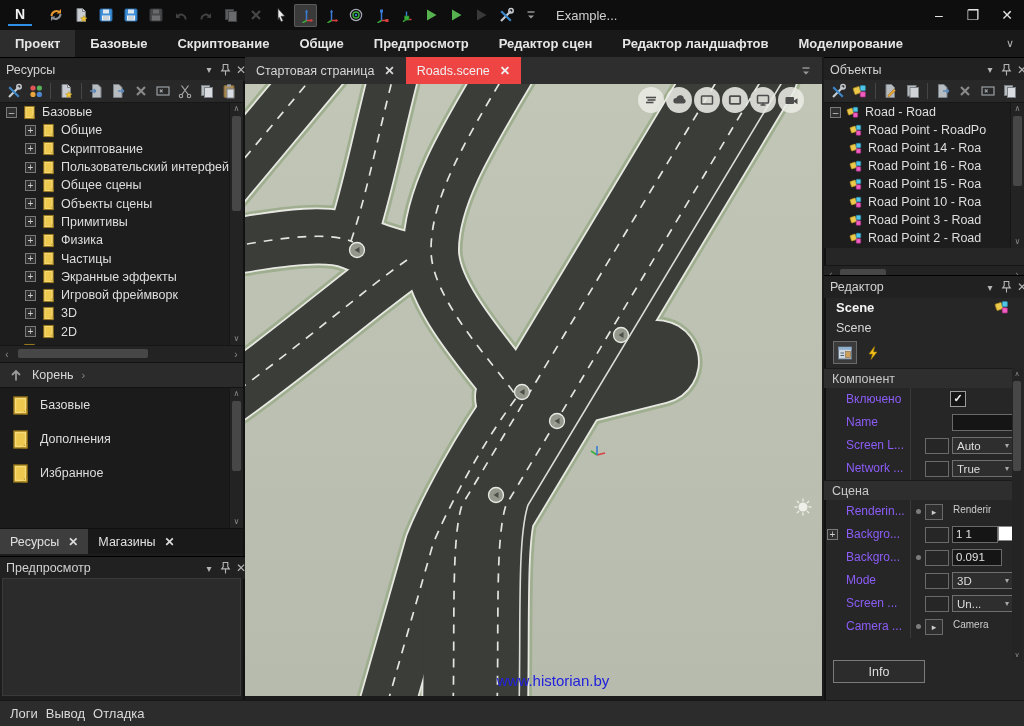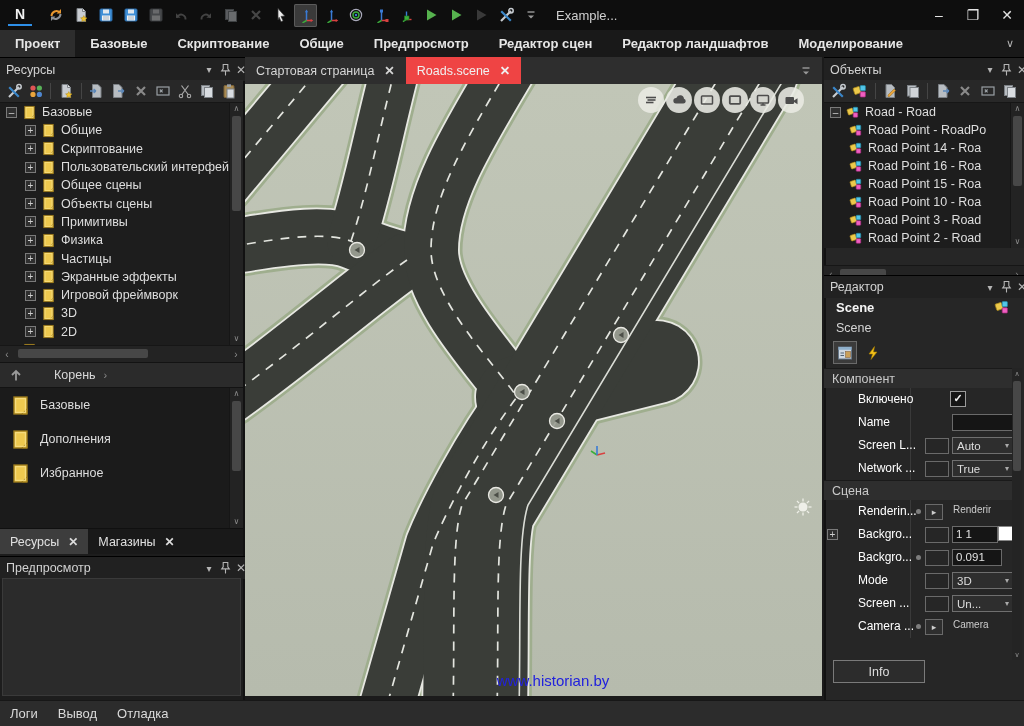--- a/index.html
+++ b/index.html
@@ -67,21 +67,21 @@
   .watermark{position:absolute;left:228px;top:588px;width:160px;text-align:center;color:#2121dd;font-size:15px;}
 
   
   .rightcol-bg{left:824px;top:57px;width:200px;height:643px;background:#262626;border-left:2px solid #121212;}
   .scene-title{font-weight:bold;font-size:13px;color:#f5f5f5;}
   .icontab{width:24px;height:23px;display:flex;align-items:center;justify-content:center;}
   .icontab.sel{background:#3b3b3b;box-shadow:inset 0 0 0 1px #6a6a6a;}
   .sect{background:#2e2e2e;color:#c9c9c9;font-size:12.5px;display:flex;align-items:center;padding-left:8px;height:19px;border-top:1px solid #1a1a1a;}
   .prow{position:relative;height:23px;}
   .prow .vline{position:absolute;left:86px;top:0;bottom:0;width:1px;background:#3a3a3a;}
-  .plabel{position:absolute;left:22px;top:4px;width:62px;color:#ffffff;font-size:12px;white-space:nowrap;overflow:hidden;margin-left:12px;}
+  .plabel{position:absolute;left:22px;top:4px;width:62px;color:#8b5cf6;font-size:12px;white-space:nowrap;overflow:hidden;}
   .pdot{position:absolute;left:92px;top:9px;width:5px;height:5px;border-radius:50%;background:#7d7d7d;}
   .pbox{position:absolute;left:101px;top:4px;width:22px;height:14px;background:#262626;border:1px solid #6a6a6a;}
   .pabtn{position:absolute;left:101px;top:4px;width:16px;height:14px;background:#2e2e2e;border:1px solid #6a6a6a;
     color:#cccccc;font-size:9px;line-height:14px;text-align:center;}
   .pfield{position:absolute;left:128px;top:3px;height:15px;background:#151515;border:1px solid #6a6a6a;
     color:#e0e0e0;font-size:11.5px;line-height:15px;padding:0 3px;white-space:nowrap;overflow:hidden;}
   .pselect{position:absolute;left:128px;top:3px;width:52px;height:15px;background:#2e2e2e;border:1px solid #6f6f6f;
     display:flex;align-items:center;color:#dddddd;font-size:11.5px;padding:0 4px;}
   .pselect .car{margin-left:auto;color:#aaaaaa;font-size:8px;}
   .pplain{position:absolute;left:129px;top:4px;color:#cccccc;font-size:10px;white-space:nowrap;overflow:hidden;max-width:58px;}
@@ -90,21 +90,21 @@
   .pswatch{position:absolute;left:174px;top:3px;width:20px;height:15px;border:1px solid #888888;box-sizing:border-box;}
   .pexp{position:absolute;left:3px;top:6px;}
   .info-btn{position:absolute;left:833px;top:660px;width:92px;height:23px;background:#2c2c2c;border:1px solid #7a7a7a;
     color:#dddddd;display:flex;align-items:center;justify-content:center;font-size:12.5px;box-sizing:border-box;}
   .set-scroll{position:absolute;left:1012px;top:368px;width:10px;height:292px;background:#242424;}
   .set-scroll .ar{position:absolute;left:0;width:10px;height:11px;color:#8d8d8d;font-size:7px;text-align:center;line-height:11px;}
   .set-scroll .thumb{position:absolute;left:1px;width:8px;top:13px;height:90px;background:#474747;border-radius:2px;}
 
   
   .statusbar{position:absolute;left:0;top:700px;width:1024px;height:26px;background:#2c2c2c;border-top:1px solid #171717;
-    display:flex;align-items:center;gap:20px;padding-left:10px;box-sizing:border-box;}
+    display:flex;align-items:center;gap:8px;padding-left:10px;box-sizing:border-box;}
   .status-item{color:#dadada;font-size:13px;}
 </style>
 </head>
 <body>
 
 <div class="window">
 
   <div class="titlebar">
     <div class="applogo">N</div>
     <div class="tb-tools" id="tb-tools">
@@ -519,21 +519,21 @@
     <span class="ar" style="left:0;">‹</span>
       <span class="ar" style="right:0;">›</span>
     <div class="thumb" style="left:18px;width:130px;"></div>
   </div>
   <div class="abs res-nav" style="left:0;top:362px;width:243px;height:26px;box-sizing:border-box;">
     <span id="upArrow">
         <svg class="ic" width="16" height="16" viewBox="0 0 16 16">
           <path d="M8 13.5V4.5M4 8l4-4 4 4" fill="none" stroke="#9a9a9a" stroke-width="1.8"></path>
         </svg>
       </span>
-    <span style="color:#d8d8d8;margin-left:22px;">Корень</span>
+    <span style="color:#d8d8d8;">Корень</span>
     <span style="color:#8a8a8a;font-size:11px;">›</span>
   </div>
   <div class="abs treebg" style="left:0;top:388px;width:243px;height:140px;background:#1b1b1b;" id="res-folders">
     <div class="vscroll">
       <span class="ar" style="top:0;">∧</span>
         <span class="ar" style="bottom:0;">∨</span>
       <div class="thumb" style="top:13px;height:70px;"></div>
     </div>
   <div class="folder-row">
         <span>

